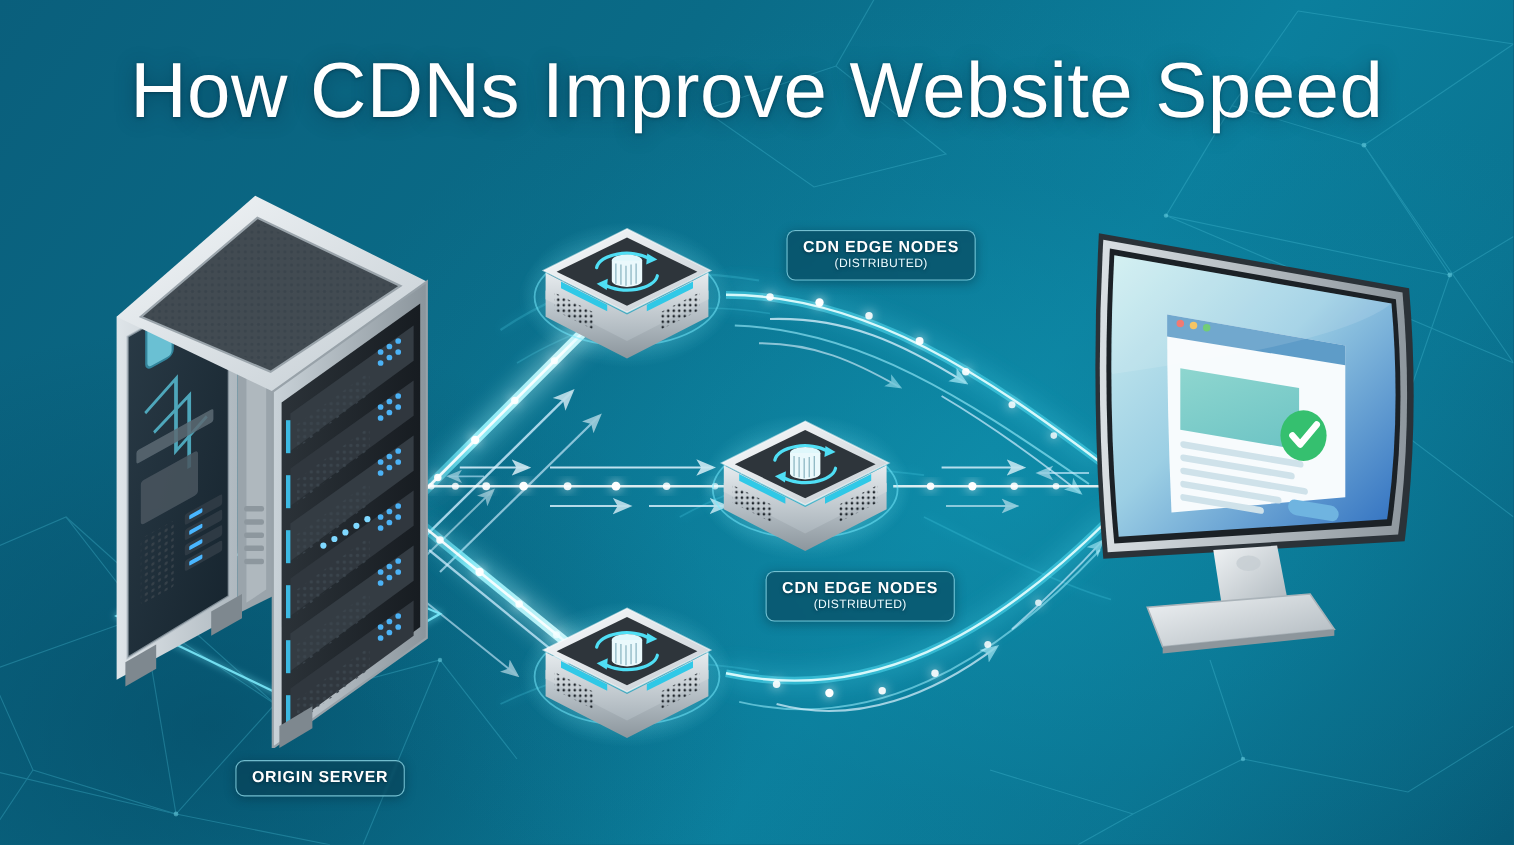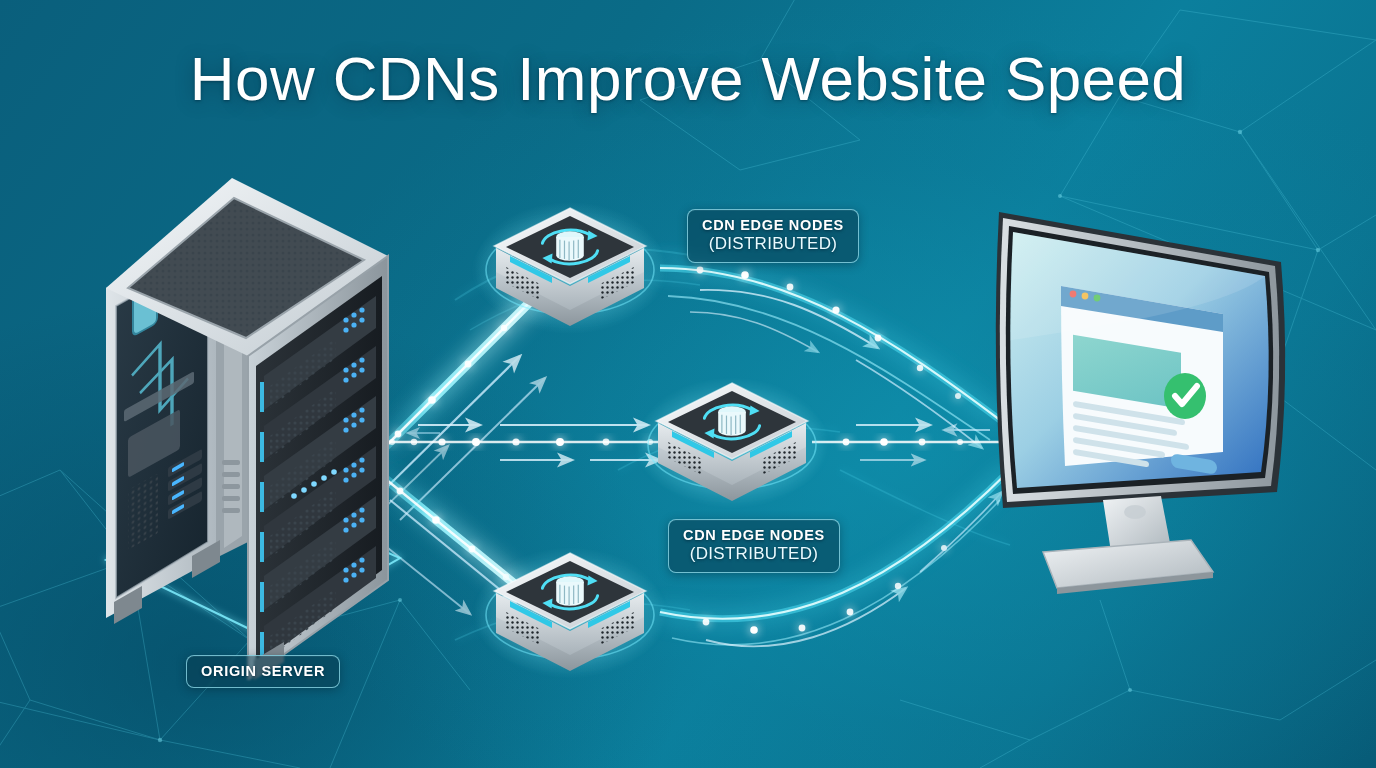--- a/index.html
+++ b/index.html
@@ -20,56 +20,57 @@
       linear-gradient(125deg, #0a5f7c 0%, #0a6b87 34%, #0b7f9d 62%, #0a7491 80%, #075b77 100%);
   }
 
   
   .bg-net { position:absolute; inset:0; width:100%; height:100%; pointer-events:none; }
 
   
   .title {
     position:absolute; top:46px; left:0; width:100%;
     text-align:center;
-    font-size:62px; line-height:1.05;
+    font-size:71px; line-height:1.05;
     font-weight:400;
     letter-spacing:0.4px;
     color:#ffffff;
     text-shadow:0 2px 18px rgba(0,40,60,0.45), 0 1px 3px rgba(0,30,45,0.5);
     white-space:nowrap;
   }
 
   
   .pill {
     position:absolute;
     border:1.5px solid rgba(150,226,240,0.75);
     border-radius:8px;
     background:rgba(7,60,80,0.55);
     box-shadow:0 2px 10px rgba(0,25,40,0.35), inset 0 1px 0 rgba(255,255,255,0.06);
     padding:7px 14px 8px;
     text-align:center;
     color:#ffffff;
     white-space:nowrap;
     backdrop-filter:blur(1px);
+    margin-left:28px;
   }
   .pill .l1 {
     display:block;
     font-size:14.5px; font-weight:bold; letter-spacing:0.7px;
     text-shadow:0 1px 3px rgba(0,25,40,0.6);
   }
   .pill .l2 {
     display:block;
-    font-size:17px; font-weight:400; letter-spacing:0.3px;
+    font-size:11px; font-weight:400; letter-spacing:0.3px;
     margin-top:1px;
     color:#eafbff;
     text-shadow:0 1px 3px rgba(0,25,40,0.6);
   }
   #label-edge-top   { left:687px; top:209px; }
   #label-edge-mid   { left:668px; top:519px; }
-  #label-origin     { left:186px; top:655px; }
+  #label-origin     { left:186px; top:691px; }
   #label-enduser    { left:1066px; top:610px; }
 
   
   .flows { position:absolute; inset:0; width:100%; height:100%; pointer-events:none; }
 
   
   #origin-server { position:absolute; left:88px; top:160px; width:330px; height:520px; }
   #end-user-device { position:absolute; left:985px; top:200px; width:320px; height:400px; }
   .node { position:absolute; width:200px; height:150px; }
   #edge-node-top { left:470px; top:190px; }

